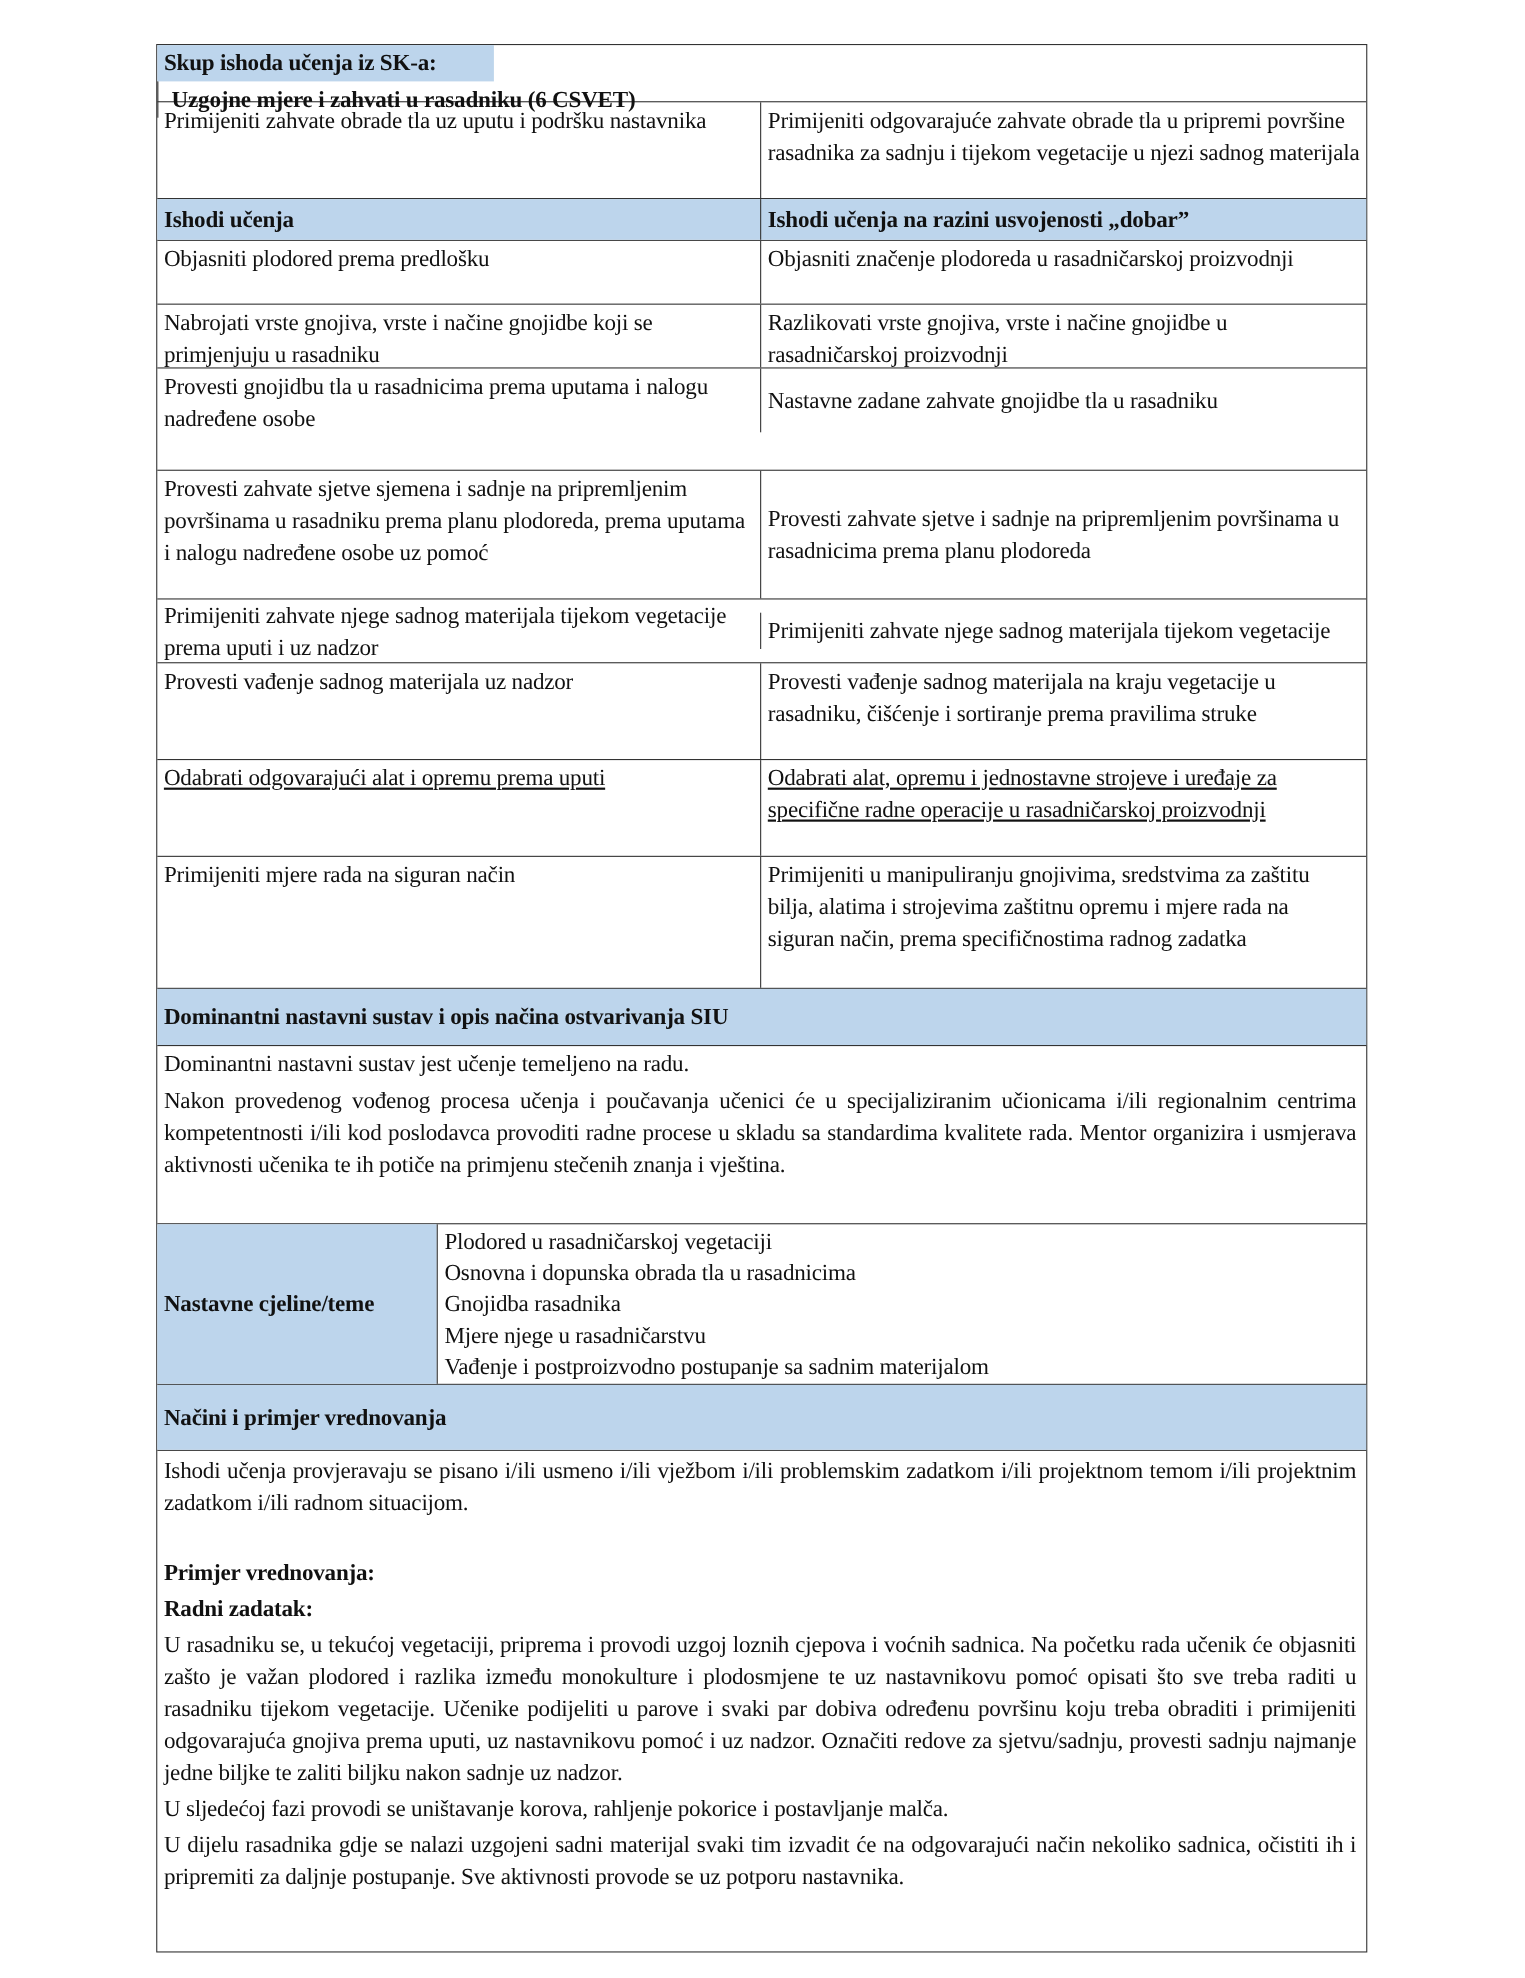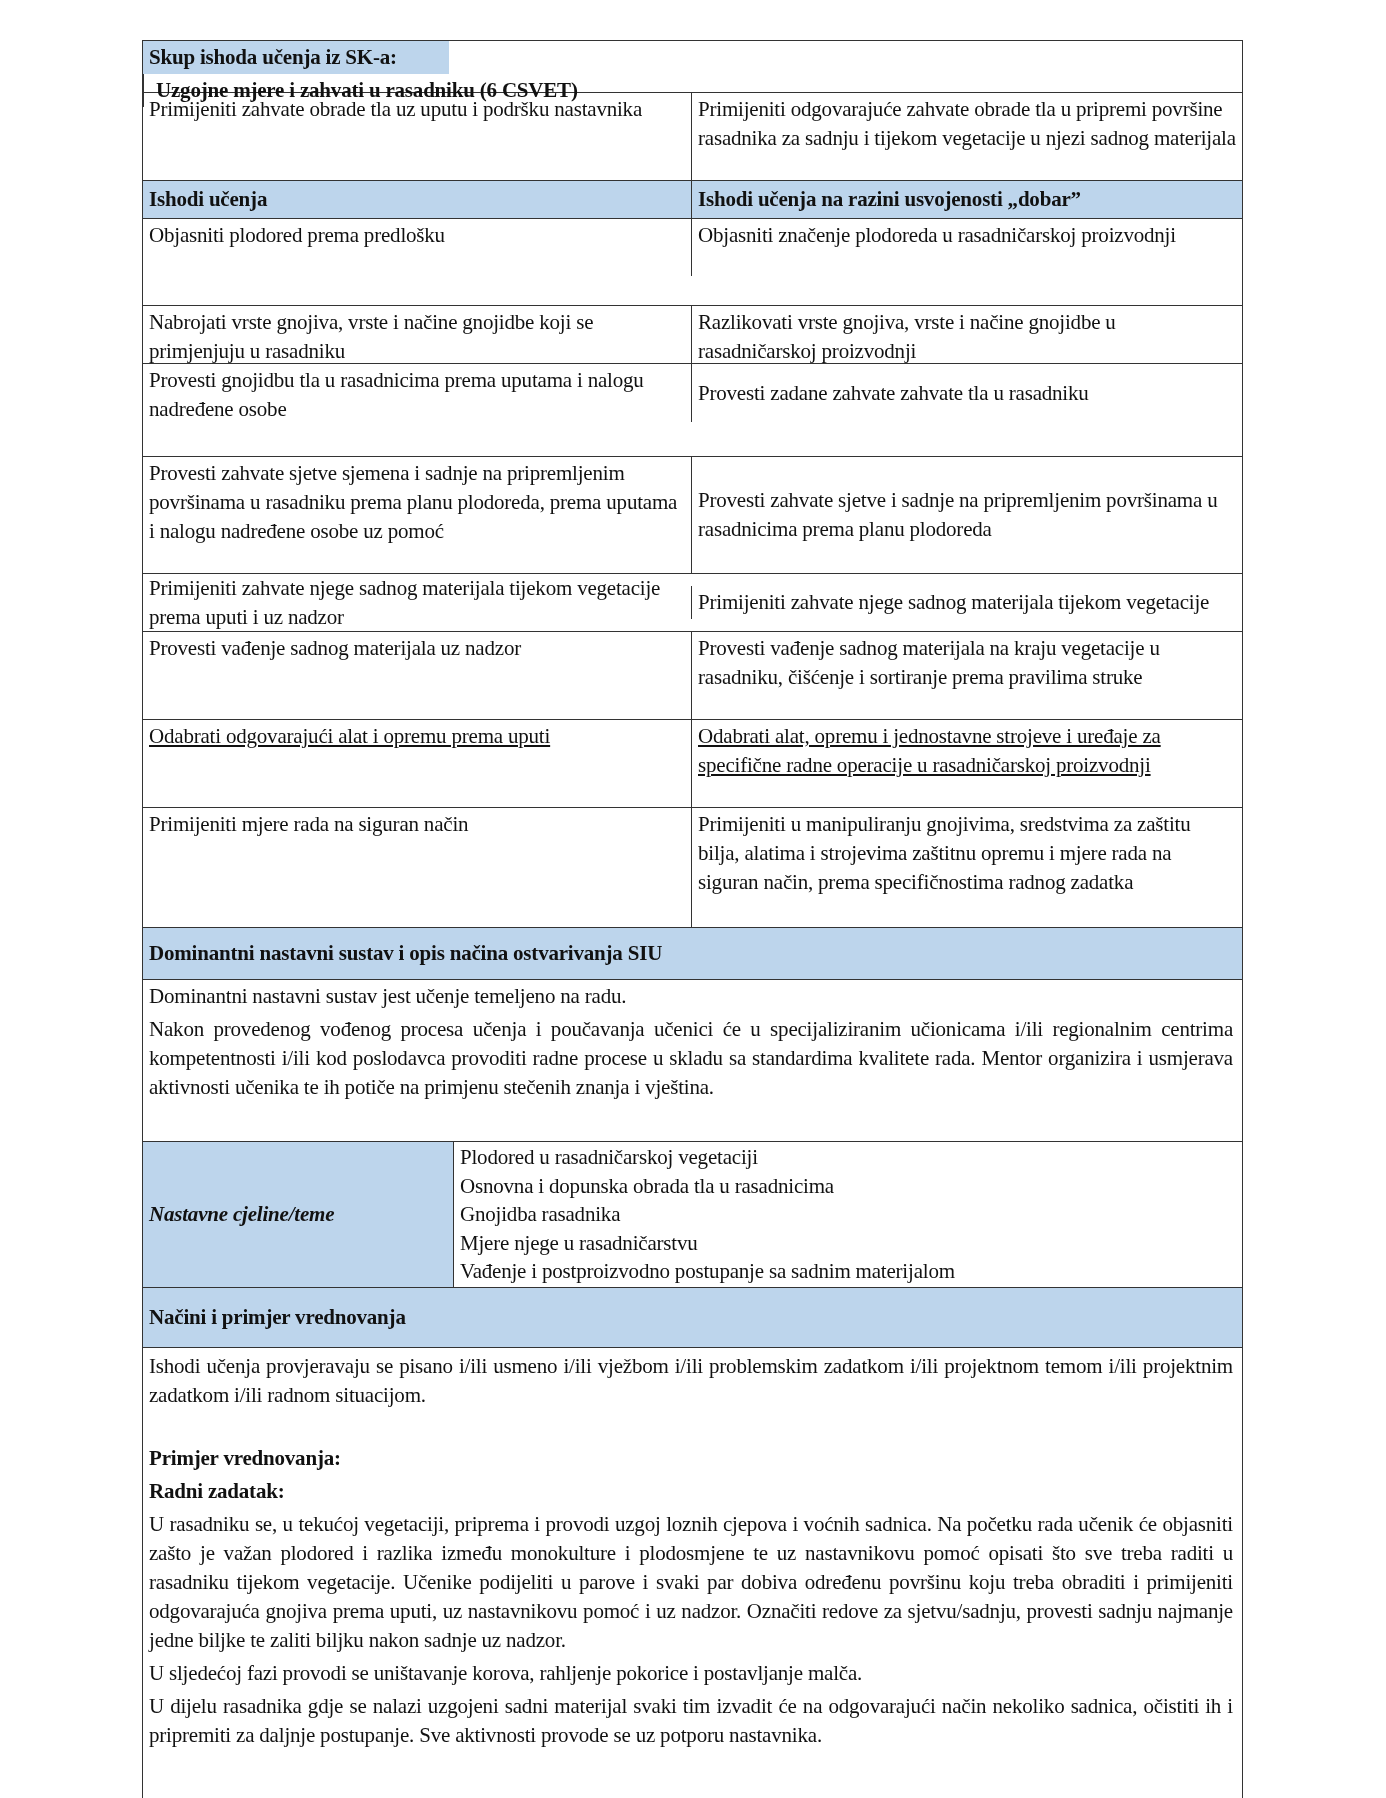--- a/index.html
+++ b/index.html
@@ -36,27 +36,27 @@
   </div>
 
   <div class="row" style="height:38px;">
     <div class="cell blue bold c-left vcenter">Ishodi učenja</div>
     <div class="cell blue bold c-right vcenter">Ishodi učenja na razini usvojenosti „dobar”</div>
   </div>
   <div class="row" style="height:58px;">
     <div class="cell c-left">Objasniti plodored prema predlošku</div>
     <div class="cell c-right">Objasniti značenje plodoreda u rasadničarskoj proizvodnji</div>
   </div>
-  <div class="row" style="height:58px;margin-top:29px;">
+  <div class="row" style="height:58px;">
     <div class="cell c-left">Nabrojati vrste gnojiva, vrste i načine gnojidbe koji se primjenjuju u rasadniku</div>
     <div class="cell c-right">Razlikovati vrste gnojiva, vrste i načine gnojidbe u rasadničarskoj proizvodnji</div>
   </div>
   <div class="row" style="height:59px;">
     <div class="cell c-left">Provesti gnojidbu tla u rasadnicima prema uputama i nalogu nadređene osobe</div>
-    <div class="cell c-right vcenter">Provesti  zadane zahvate zahvate tla u rasadniku</div>
+    <div class="cell c-right vcenter">Nastavne  zadane zahvate gnojidbe tla u rasadniku</div>
   </div>
   <div class="row" style="height:117px;margin-top:34px;">
     <div class="cell c-left">Provesti zahvate sjetve sjemena i sadnje na pripremljenim površinama u rasadniku prema planu plodoreda, prema uputama i nalogu nadređene osobe uz pomoć</div>
     <div class="cell c-right vcenter">Provesti  zahvate sjetve i sadnje na pripremljenim površinama u rasadnicima prema planu plodoreda</div>
   </div>
   <div class="row" style="height:58px;align-items:center;">
     <div class="cell c-left">Primijeniti zahvate njege sadnog materijala tijekom vegetacije prema uputi i uz nadzor</div>
     <div class="cell c-right">Primijeniti zahvate njege sadnog materijala tijekom vegetacije</div>
   </div>
   <div class="row" style="height:88px;">
@@ -76,21 +76,21 @@
     <div class="cell blue bold full vcenter">Dominantni nastavni sustav i opis načina ostvarivanja SIU</div>
   </div>
   <div class="row" style="height:162px;">
     <div class="cell full justify" style="padding-top:2px;">
       <p class="para">Dominantni nastavni sustav  jest učenje temeljeno na radu.</p>
       <p class="para">Nakon provedenog vođenog procesa učenja i poučavanja učenici će u specijaliziranim učionicama i/ili regionalnim centrima kompetentnosti i/ili kod poslodavca provoditi radne procese u skladu sa standardima kvalitete rada. Mentor organizira i usmjerava aktivnosti učenika te ih potiče na primjenu stečenih znanja i vještina.</p>
     </div>
   </div>
 
   <div class="row" style="height:146px;">
-    <div class="cell blue bold vcenter" style="width:310px;font-style:italic;">Nastavne cjeline/teme</div>
+    <div class="cell blue bold vcenter" style="width:254px;">Nastavne cjeline/teme</div>
     <div class="cell c-right topics" style="padding-top:1px;">
       <div>Plodored u rasadničarskoj vegetaciji</div>
       <div>Osnovna i dopunska obrada tla u rasadnicima</div>
       <div>Gnojidba rasadnika</div>
       <div>Mjere njege u rasadničarstvu</div>
       <div>Vađenje i postproizvodno postupanje sa sadnim materijalom</div>
     </div>
   </div>
 
   <div class="row" style="height:60px;">

